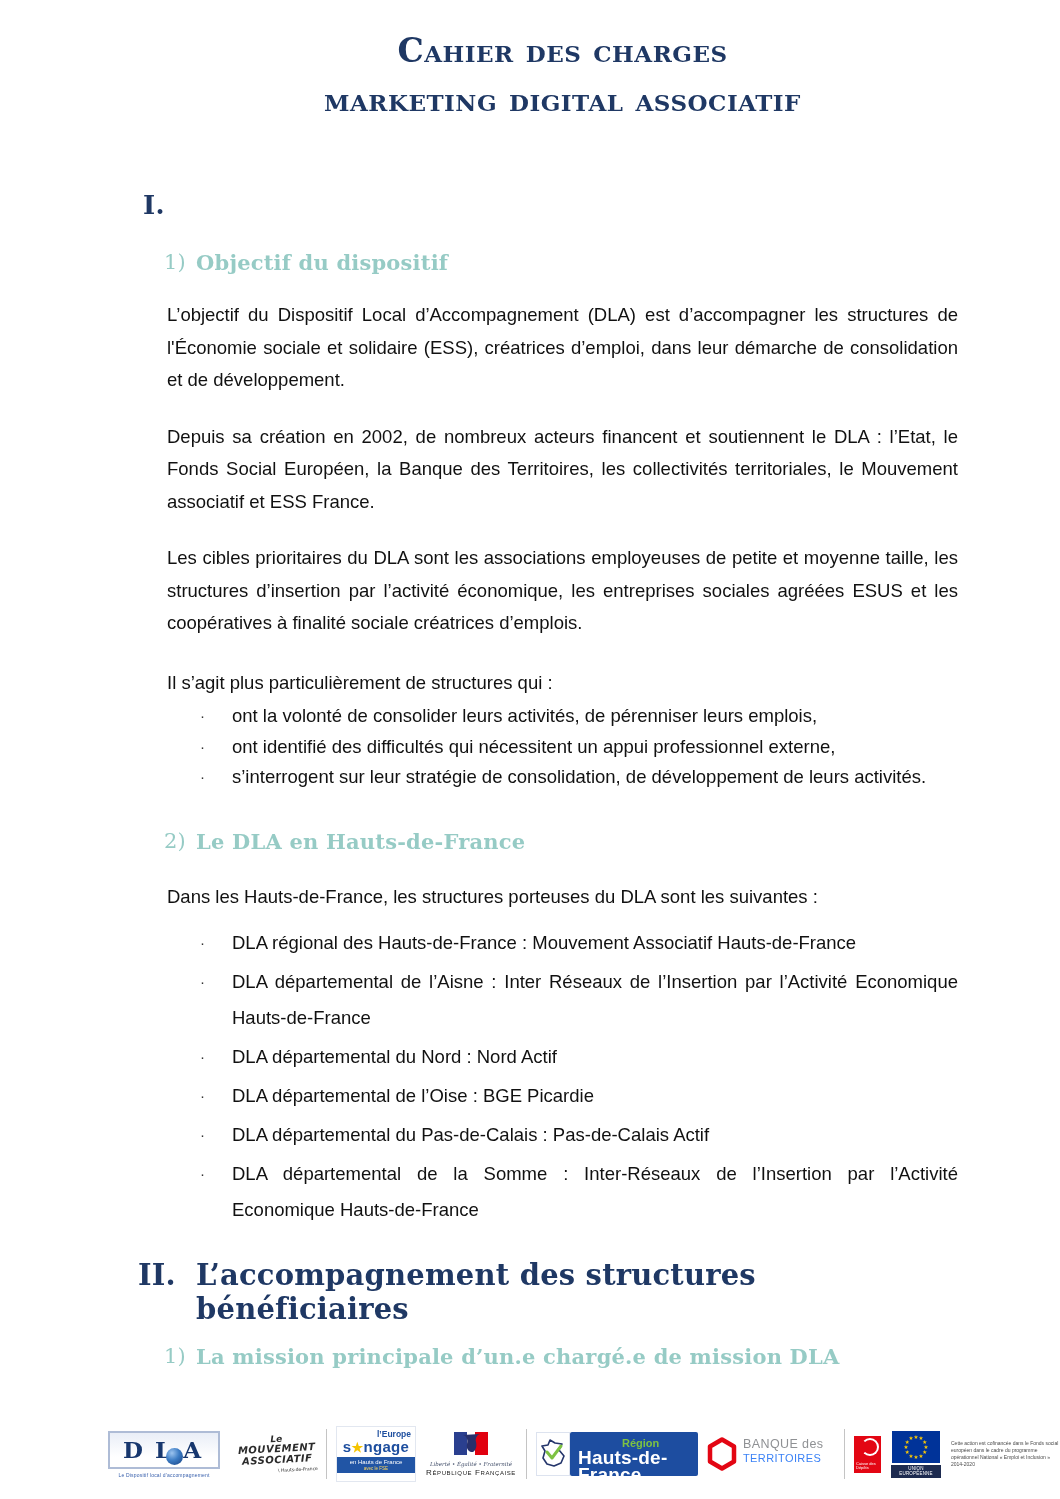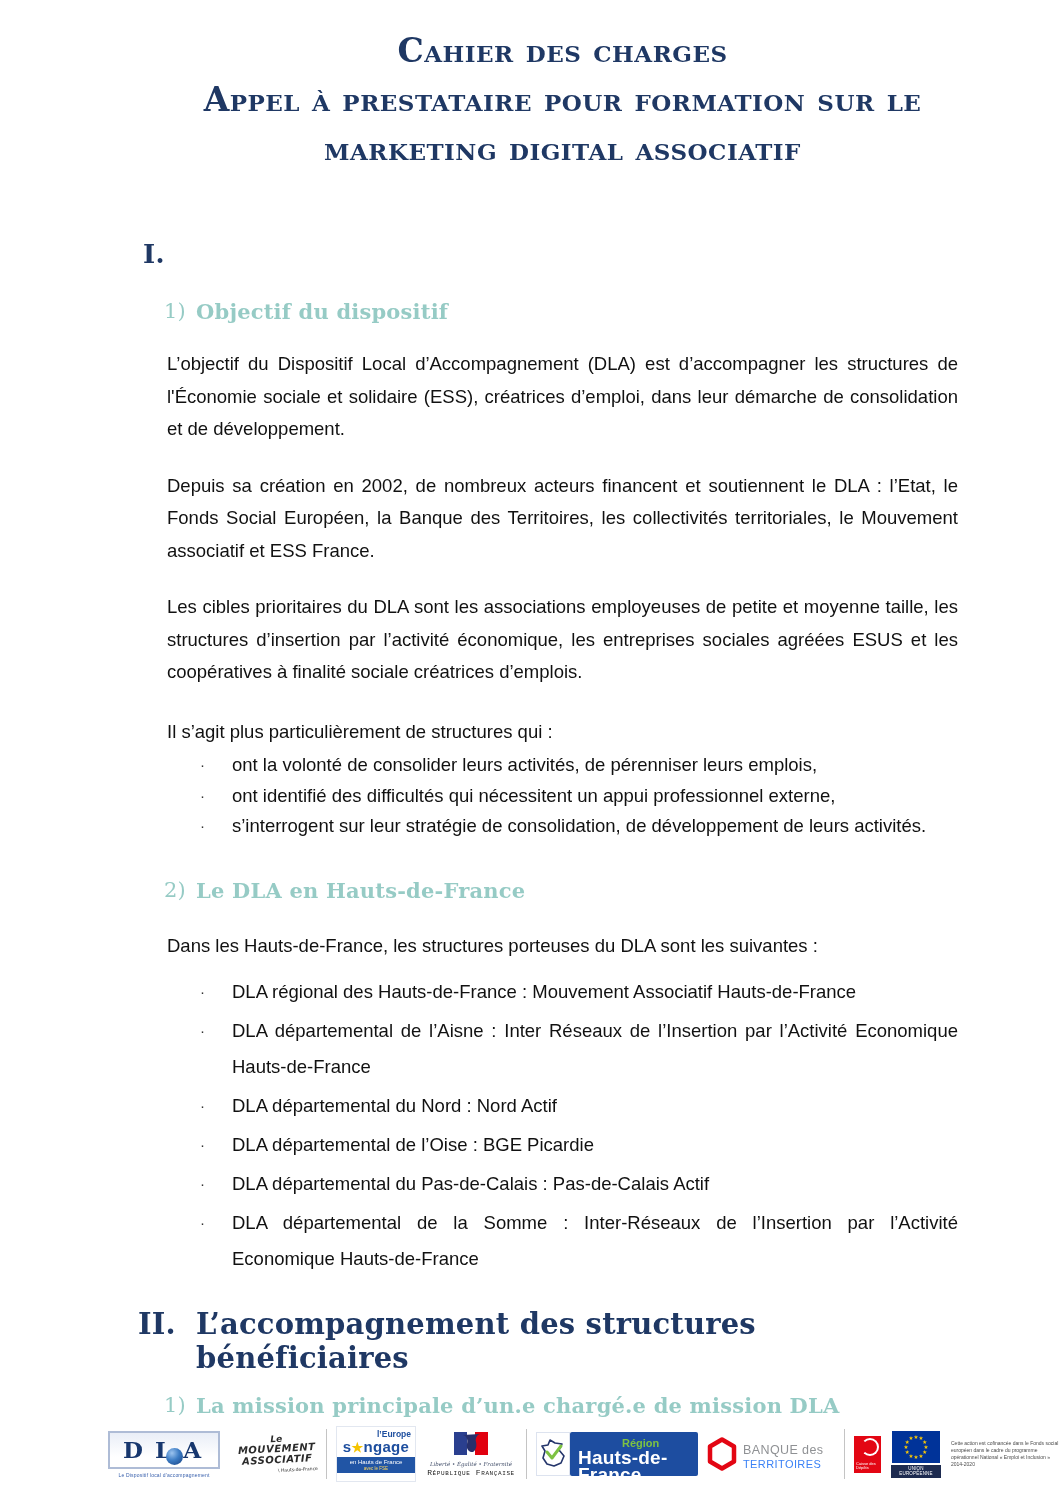--- a/index.html
+++ b/index.html
@@ -114,32 +114,32 @@
     color:#1d4e9e;font-size:8.5px;font-weight:700;}
   .europe .e-word{flex:0 0 auto;text-align:center;color:#1d4e9e;font-weight:800;
     font-size:15px;line-height:15px;letter-spacing:.3px;}
   .europe .e-star{color:#f5c400;font-size:13px;}
   .europe .e-strip{flex:0 0 auto;margin-top:2px;background:#2155a5;color:#ffffff;
     font-size:6px;text-align:center;padding:2px 0 1px;}
   .europe .e-fse{background:#2155a5;color:#ffd75e;font-size:4.5px;text-align:center;padding:0 0 2px;}
   
   .repub{flex:0 0 92px;text-align:center;}
   .repub .motto{font-family:"DejaVu Serif",serif;font-style:italic;font-size:5.5px;color:#44506b;margin-top:2px;}
-  .repub .rname{font-family:Liberation Mono, monospace;font-variant:small-caps;font-size:8px;
+  .repub .rname{font-family:Liberation Sans, sans-serif;font-variant:small-caps;font-size:8px;
     letter-spacing:.6px;color:#222;margin-top:1px;}
   
   .region{flex:0 0 162px;display:flex;align-items:stretch;height:44px;}
   .region .map-box{flex:0 0 34px;background:#ffffff;border:1px solid #dde3ef;
     display:flex;align-items:center;justify-content:center;box-sizing:border-box;}
   .region .blue-box{flex:1 1 auto;background:#1d4da0;border-radius:2px;color:#fff;
     padding:5px 8px;box-sizing:border-box;}
   .region .r1{color:#7dc242;font-weight:700;font-size:11px;line-height:12px;padding-left:44px;}
   .region .r2{color:#ffffff;font-weight:700;font-size:19px;line-height:17px;letter-spacing:.2px;}
   
-  .banque{flex:0 0 128px;display:flex;align-items:flex-end;gap:6px;}
+  .banque{flex:0 0 128px;display:flex;align-items:flex-start;gap:6px;}
   .banque .bt-text{line-height:14px;}
   .banque .bt1{color:#8f9194;font-size:12.5px;letter-spacing:.4px;}
   .banque .bt2{color:#3b82f6;font-weight:400;font-size:11px;letter-spacing:.4px;}
   
   .caisse{flex:0 0 27px;height:37px;background:#e30613;position:relative;overflow:hidden;}
   .caisse::after{content:"";position:absolute;right:2px;top:2px;width:14px;height:14px;
     border:2px solid #ffffff;border-radius:50%;border-left-color:transparent;}
   .caisse .c-label{position:absolute;left:2px;bottom:2px;color:#fff;font-size:4px;line-height:4.5px;}
   
   .eu{flex:0 0 52px;text-align:center;}
@@ -149,21 +149,20 @@
   .eu-note{flex:0 0 112px;font-size:5px;line-height:7px;color:#4a4a4a;text-align:left;}
 </style>
 </head>
 <body>
 
 <div class="page">
 
 
   <h1 class="doc-title">
     <span class="t-line">Cahier des charges</span>
-    <span class="t-line">Appel à prestataire pour formation sur le</span>
     <span class="t-line">marketing digital associatif</span>
   </h1>
 
   <div class="sec-h" id="sec1">
     <span class="num">I.</span>
   </div>
 
   <div class="sub-h" id="sub1">
     <span class="num">1)</span>
     <span>Objectif du dispositif</span>

